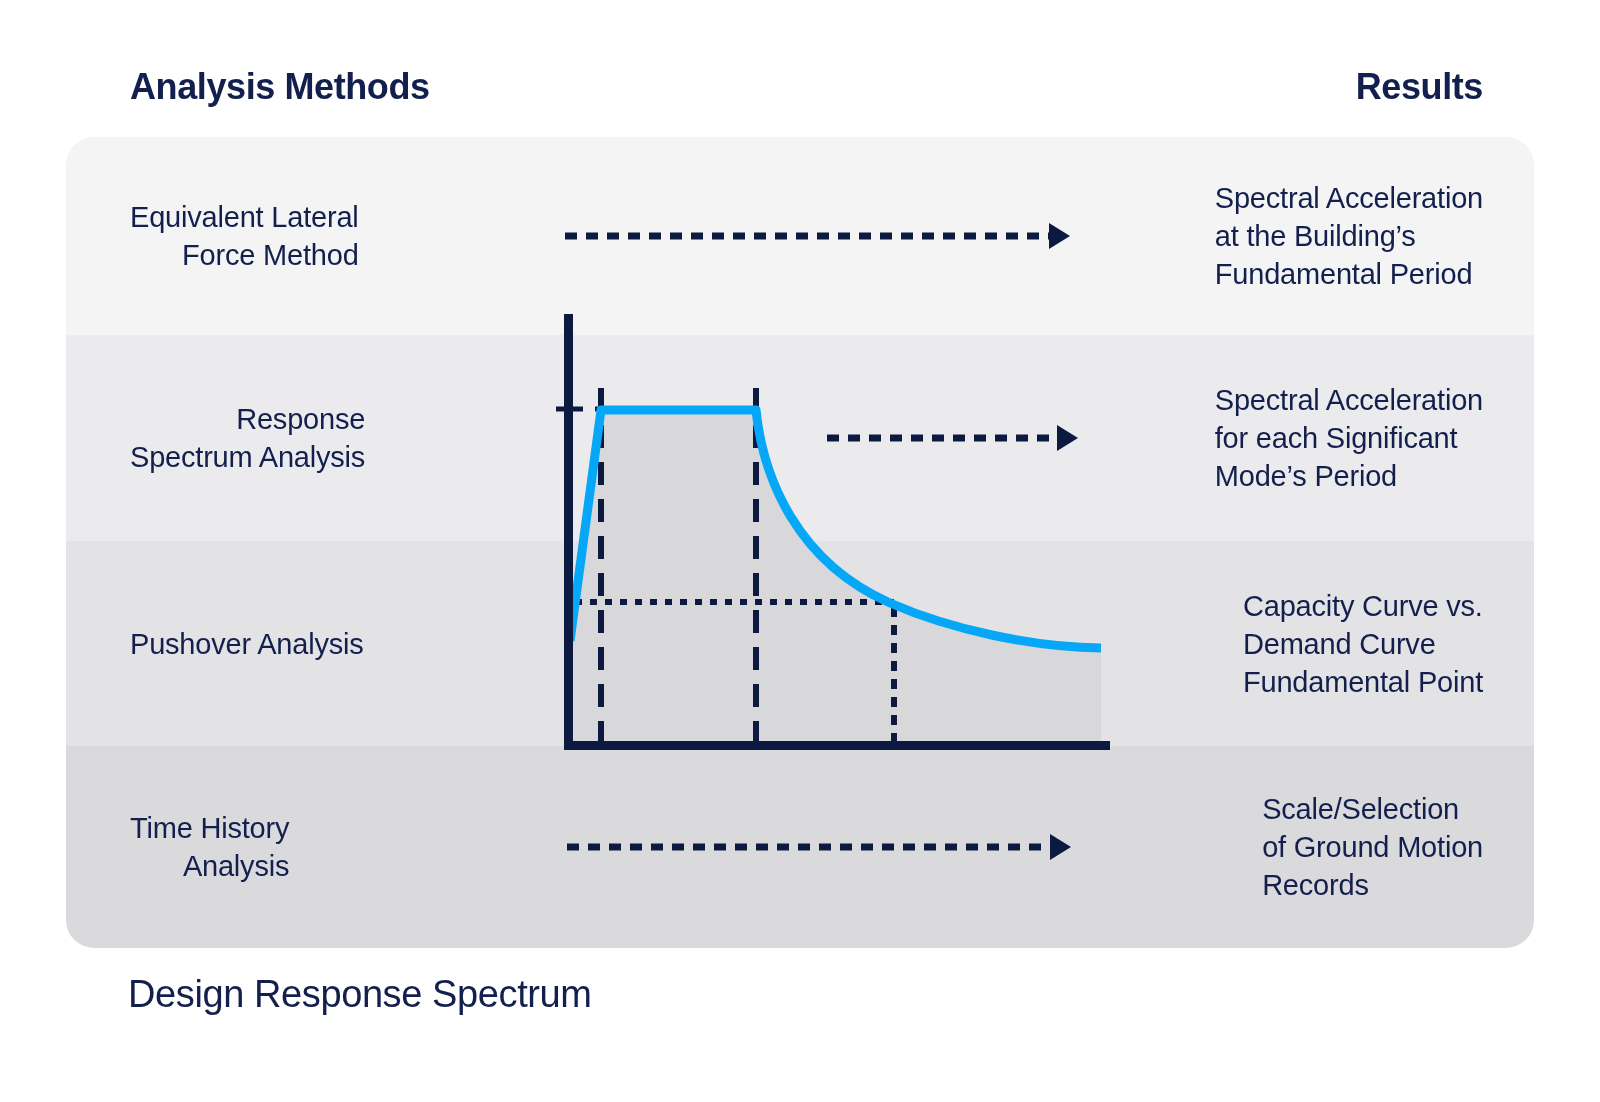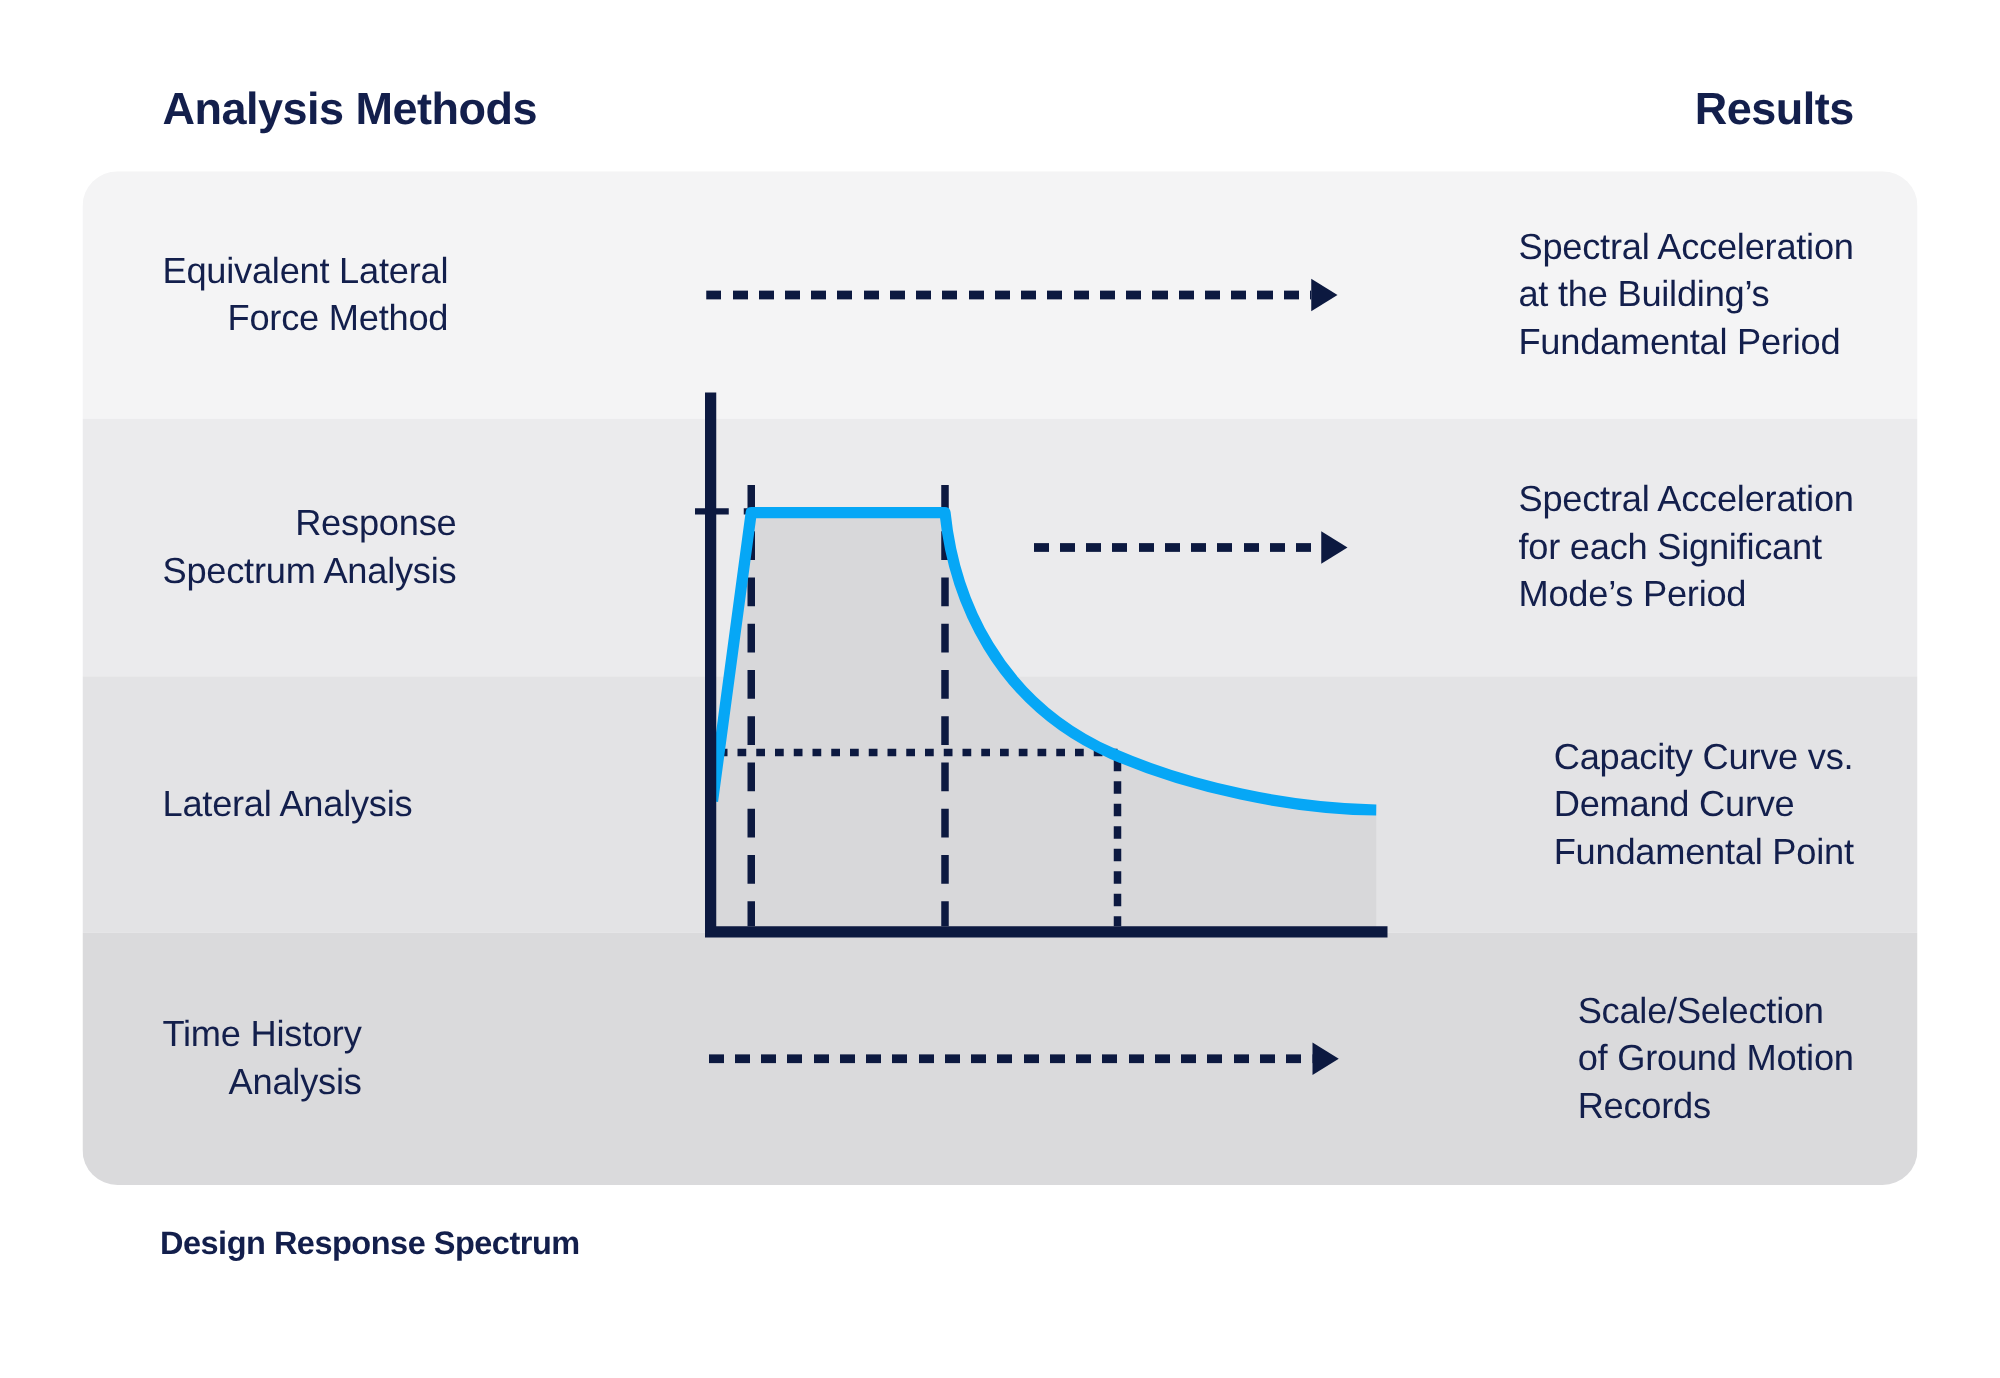--- a/index.html
+++ b/index.html
@@ -36,22 +36,22 @@
     background:repeating-linear-gradient(90deg,var(--ink) 0 12px,transparent 12px 21px);}
   .arrow .head{position:absolute;right:0;top:50%;transform:translateY(-50%);width:0;height:0;
     border-top:13px solid transparent;border-bottom:13px solid transparent;
     border-left:21px solid var(--ink);}
   .arrow.a1{left:499px;width:505px;}
   .arrow.a2{left:761px;width:251px;}
   .arrow.a4{left:501px;width:504px;}
 
   .chart{position:absolute;left:540px;top:300px;width:584px;height:460px;pointer-events:none;}
 
-  .footer-title{position:absolute;left:128px;top:972px;font-size:26px;line-height:44px;
-                font-weight:700;letter-spacing:-0.4px;color:var(--navy);}
+  .footer-title{position:absolute;left:128px;top:972px;font-size:38px;line-height:44px;
+                font-weight:400;letter-spacing:-0.4px;color:var(--navy);}
 </style>
 </head>
 <body>
 
 <div class="canvas">
 
   <div class="col-header left">Analysis Methods</div>
   <div class="col-header right">Results</div>
 
   <div class="bands">
@@ -74,21 +74,21 @@
       <div class="arrow a2">
         <div class="dash"></div>
         <div class="head"></div>
       </div>
       <div class="result">Spectral Acceleration
 for each Significant
 Mode’s Period</div>
     </div>
 
     <div class="band r3">
-      <div class="method">Lateral Analysis</div>
+      <div class="method">Pushover Analysis</div>
       <div class="result">Capacity Curve vs.
 Demand Curve
 Fundamental Point</div>
     </div>
 
     <div class="band r4">
       <div class="method">Time History
 Analysis</div>
       <div class="arrow a4">
         <div class="dash"></div>

